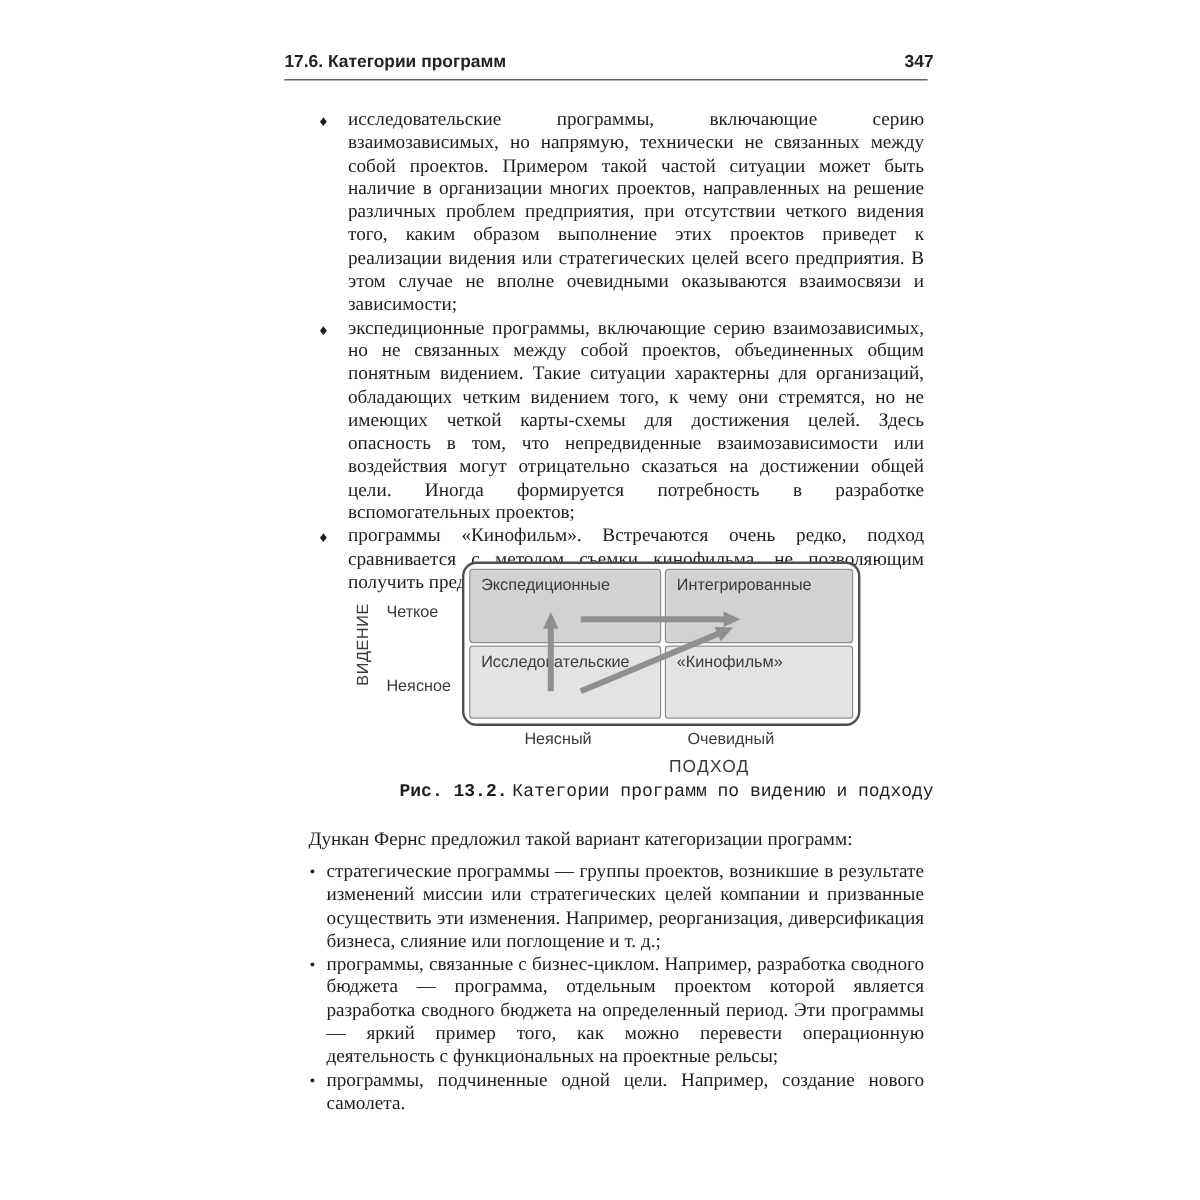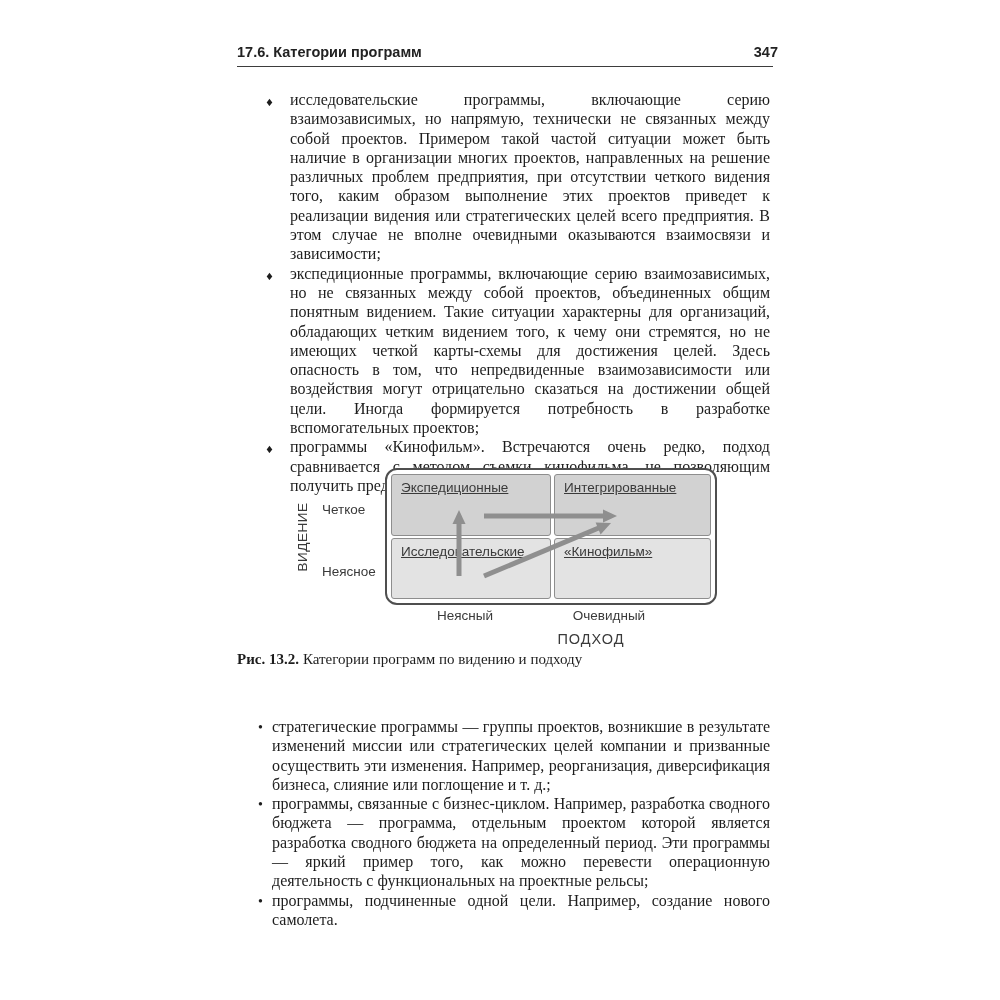--- a/index.html
+++ b/index.html
@@ -29,36 +29,36 @@
 
   .lead-par { position:absolute; left:257px; top:690px; width:513px; margin:0;
               font-size:16px; line-height:19.3px; }
 
   
   .fig-box { position:absolute; left:385px; top:468px; width:332px; height:137px;
              box-sizing:border-box; border:2px solid #4f4f4f; border-radius:12px; background:#fff; }
   .cells { position:absolute; left:4px; top:4px; right:4px; bottom:4px;
            display:grid; grid-template-columns:160px 1fr; grid-template-rows:1fr 1fr; gap:2px 3px; }
   .cell { box-sizing:border-box; border:1px solid #8e8e8e; border-radius:3px;
-          padding:5px 9px; font-family:"Liberation Sans", sans-serif; font-size:13.5px; color:#3a3a3a;text-decoration:underline; }
+          padding:5px 9px; font-family:"Liberation Sans", sans-serif; font-size:13.5px; color:#3a3a3a; }
   .cell.top { background:#d2d2d2; }
   .cell.bottom { background:#e3e3e3; }
   .cell.br { }
   .arrows { position:absolute; left:2px; top:2px; pointer-events:none; }
 
   .axis-text { position:absolute; font-family:"Liberation Sans", sans-serif; font-size:13.5px; color:#3a3a3a; white-space:nowrap; }
   .y-title { left:302px; top:537px; transform:translate(-50%,-50%) rotate(-90deg); letter-spacing:0.5px; }
   .y-top   { left:322px; top:502px; }
   .y-bottom{ left:322px; top:564px;text-align:center; }
   .x-left  { left:465px; top:608px; transform:translateX(-50%);text-align:center; }
   .x-right { left:609px; top:608px; transform:translateX(-50%); }
   .x-title { left:551px; top:631px; transform:translateX(-50%); font-size:14.5px; letter-spacing:1px;margin-left:40px; }
 
-  .fig-caption { position:absolute; left:237px; top:651px; width:541px; text-align:left;
-                 font-size:15px; color:#1d1d1d; }
+  .fig-caption { position:absolute; left:237px; top:651px; width:541px; text-align:right;
+                 font-size:15px; color:#1d1d1d;font-family:Liberation Mono, monospace; }
   .fig-caption .cap-label { font-weight:bold; margin-right:4px; }
 </style>
 </head>
 <body>
 
 <div class="page">
 
   <div class="running-head">
     <span>17.6. Категории программ</span>
     <span>347</span>
@@ -110,20 +110,21 @@
   <div class="axis-text y-top">Четкое</div>
   <div class="axis-text y-bottom">Неясное</div>
   <div class="axis-text x-left">Неясный</div>
   <div class="axis-text x-right">Очевидный</div>
   <div class="axis-text x-title">ПОДХОД</div>
 
   <div class="fig-caption">
     <span class="cap-label">Рис. 13.2.</span><span>Категории программ по видению и подходу</span>
   </div>
 
+  <p class="lead-par">Дункан Фернс предложил такой вариант категоризации программ:</p>
 
   <ul class="blist" id="list2">
     <li>
       <span class="marker">•</span>
       <span>стратегические программы — группы проектов, возникшие в результате изменений миссии или стратегических целей компании и призванные осуществить эти изменения. Например, реорганизация, диверсификация бизнеса, слияние или поглощение и т. д.;</span>
     </li>
     <li>
       <span class="marker">•</span>
       <span>программы, связанные с бизнес-циклом. Например, разработка сводного бюджета — программа, отдельным проектом которой является разработка сводного бюджета на определенный период. Эти программы — яркий пример того, как можно перевести операционную деятельность с функциональных на проектные рельсы;</span>
     </li>

